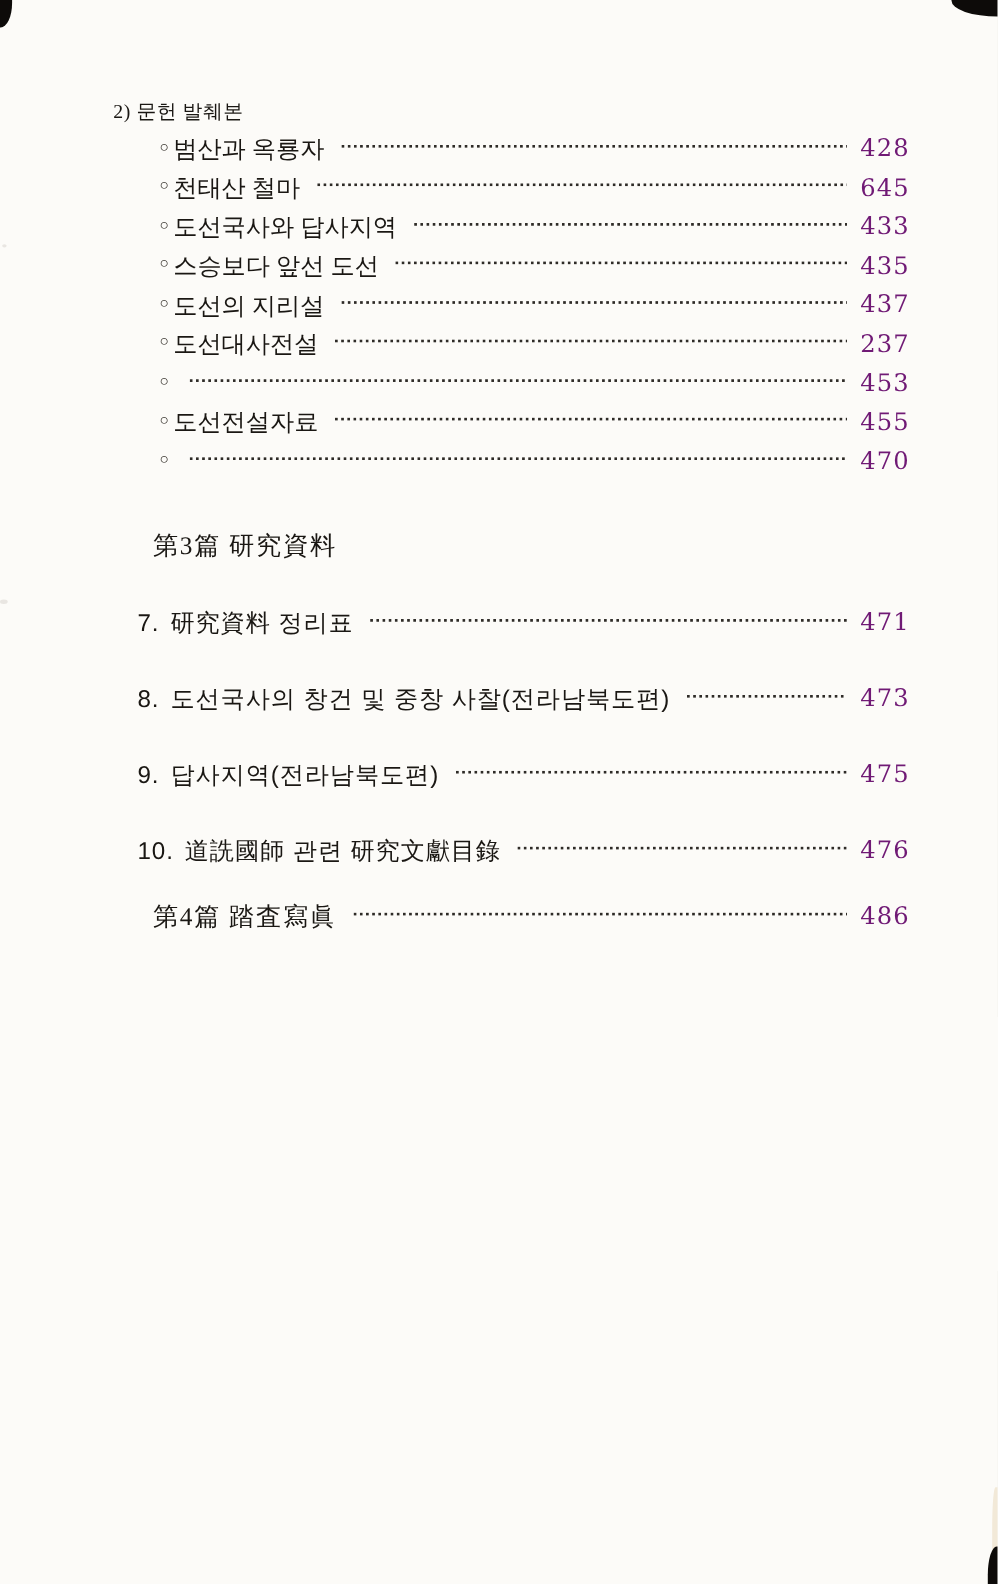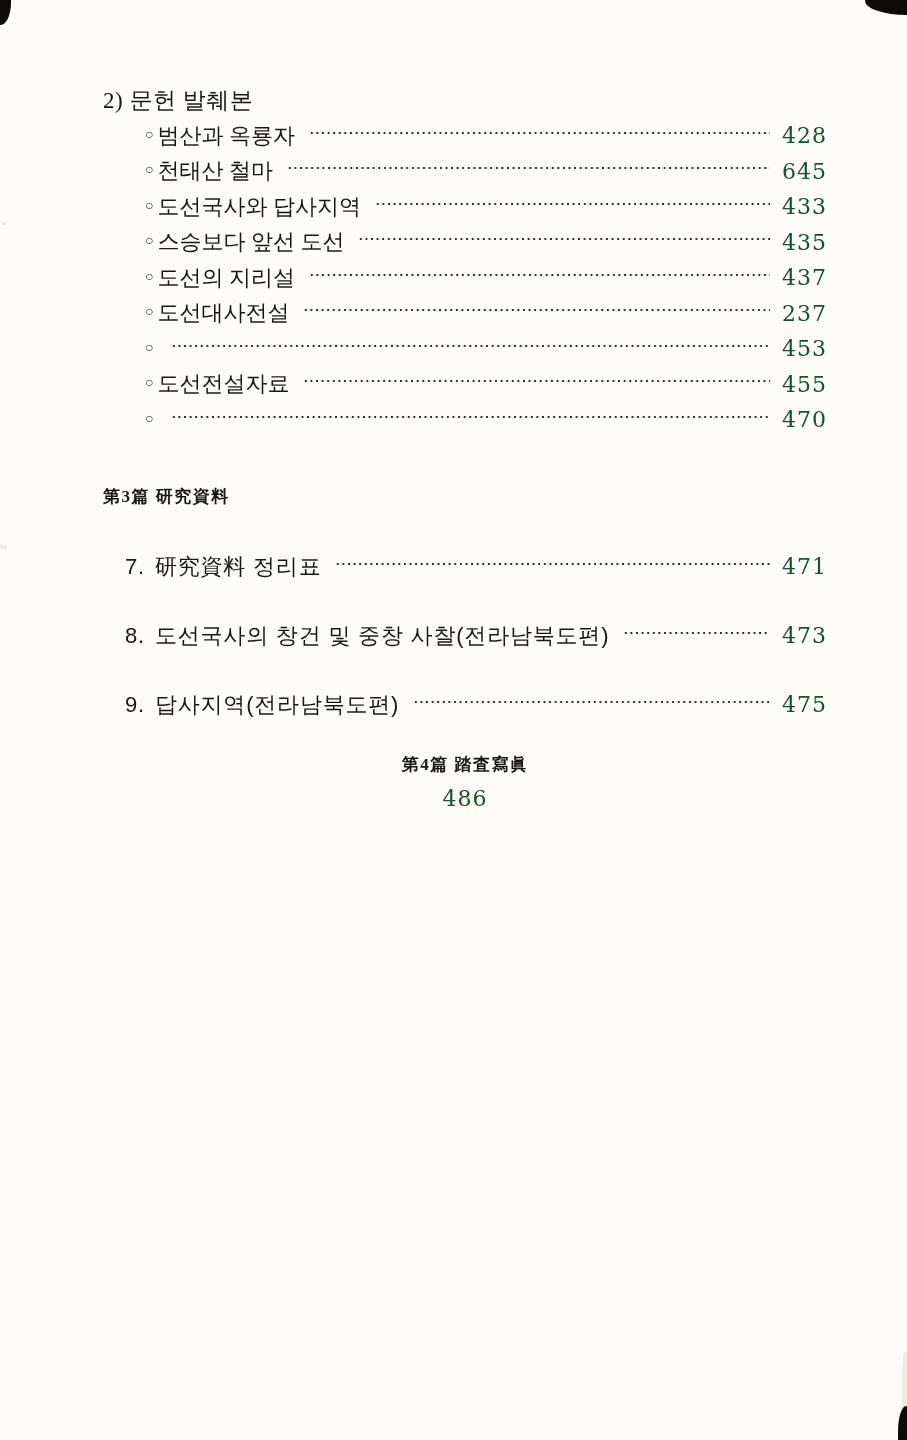--- a/index.html
+++ b/index.html
@@ -15,30 +15,31 @@
     overflow: hidden;
     color: #1a1713;
   }
   .content {
     position: absolute;
     top: 86px; left: 103px; right: 80px;
   }
 
   
   .subsection-title {
-    font-size: 23px;
+    font-size: 18px;
     line-height: 30px;
     letter-spacing: 0.5px;
     font-weight: 500;
   }
   .part-heading {
-    font-size: 17px;
+    font-size: 23px;
     line-height: 34px;
-    font-weight: bold;
+    font-weight: normal;
     letter-spacing: 1.5px;
+    margin-left: 36px;
   }
   .part3-heading { margin-top: 42px; }
 
   
   .toc-row { display: flex; align-items: center; }
   .label { white-space: nowrap; flex: 0 0 auto; text-align: right; }
   .leader {
     flex: 1 1 auto;
     height: 4px;
     margin: 0 12px 0 14px;
@@ -48,21 +49,21 @@
     background-repeat: repeat-x;
     background-position: 0 50%;
   }
   .pagenum {
     flex: 0 0 auto;
     min-width: 44px;
     text-align: center;
     font-size: 22px;
     letter-spacing: 1px;
     font-family: "DejaVu Serif", "Liberation Serif", serif;
-    color: #14532d;
+    color: #701a75;
   }
 
   
   .excerpt-list { margin-top: 2px; }
   .excerpt-row {
     height: 35.5px;
     padding-left: 42px;
     font-size: 22px;
   }
   .bullet {
@@ -80,21 +81,21 @@
     margin-bottom: 43px;
     padding-left: 22px;
     font-family: "Liberation Sans", "DejaVu Sans", sans-serif;
     font-size: 22px;
     letter-spacing: 0.8px;
   }
   .research-row:last-child { margin-bottom: 30px; }
   .research-row .num { flex: 0 0 auto; margin-right: 10px; }
 
   
-  .part4-row { margin-top: 0; flex-direction: column; }
+  .part4-row { margin-top: 0; }
   .part4-row .part-heading { flex: 0 0 auto; }
 
   
   .corner { position: absolute; background: #0d0b09; }
   .corner-tl {
     top: 0; left: 0; width: 11px; height: 25px;
     border-bottom-right-radius: 95% 90%;
   }
   .corner-tr {
     top: 0; right: 0; width: 42px; height: 15px;
@@ -210,20 +211,26 @@
         <span class="pagenum">473</span>
       </div>
 
       <div class="toc-row research-row">
         <span class="num">9.</span>
         <span class="label">답사지역(전라남북도편)</span>
         <span class="leader"></span>
         <span class="pagenum">475</span>
       </div>
 
+      <div class="toc-row research-row">
+        <span class="num">10.</span>
+        <span class="label">道詵國師 관련 研究文獻目錄</span>
+        <span class="leader"></span>
+        <span class="pagenum">476</span>
+      </div>
 
     </div>
 
     <div class="toc-row part4-row">
       <span class="part-heading">第4篇 踏査寫眞</span>
       <span class="leader"></span>
       <span class="pagenum">486</span>
     </div>
 
   </div>

